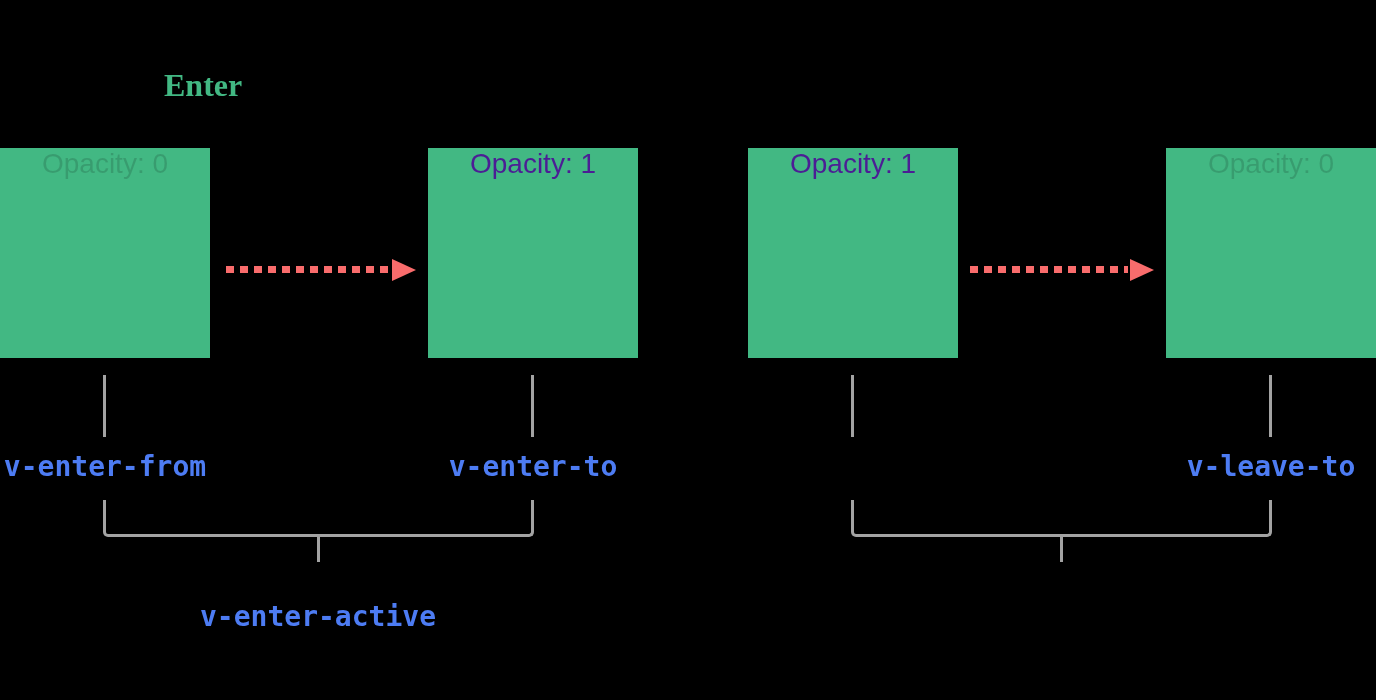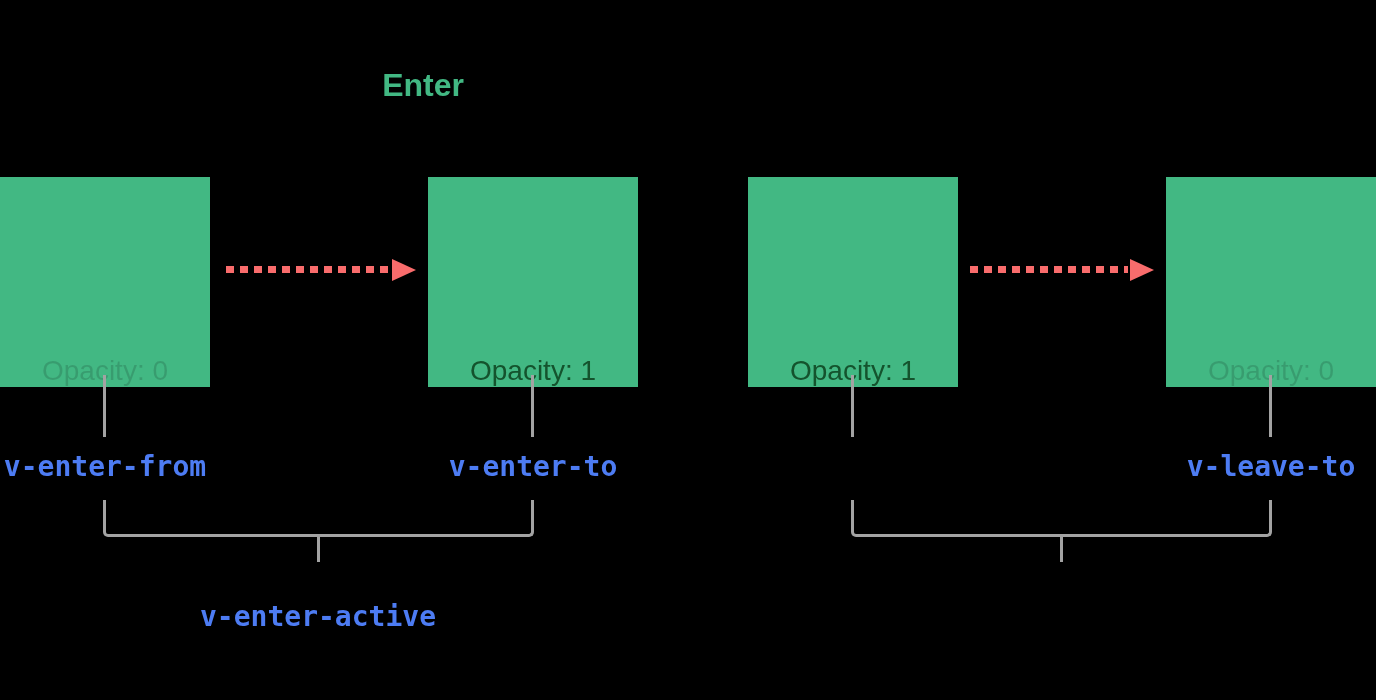--- a/index.html
+++ b/index.html
@@ -1,30 +1,30 @@
 <!DOCTYPE html>
 <html><head>
 <meta charset="utf-8">
 <style>
   html,body{margin:0;padding:0;background:#000;}
   .stage{position:relative;width:1376px;height:700px;background:#000000;overflow:hidden;}
   .section{position:absolute;top:0;height:700px;width:638px;}
   .sec-enter{left:0;}
   .sec-leave{left:748px;}
 
-  .title{position:absolute;top:66px;left:164px;width:300px;text-align:right;
-         font-family:Liberation Sans, sans-serif;font-weight:700;font-size:32px;line-height:38px;
+  .title{position:absolute;top:66px;left:164px;width:300px;text-align:left;
+         font-family:Liberation Serif, serif;font-weight:700;font-size:32px;line-height:38px;
          color:#42b883;}
 
-  .box{position:absolute;top:177px;width:210px;height:210px;background:#42b883;
-       display:flex;align-items:flex-end;justify-content:center;}
+  .box{position:absolute;top:148px;width:210px;height:210px;background:#42b883;
+       display:flex;align-items:flex-start;justify-content:center;}
   .box-from{left:0;}
   .sec-enter .box-to{left:428px;}
   .sec-leave .box-to{left:418px;}
-  .box-label{font-family:"Liberation Sans",sans-serif;font-weight:400;font-size:28px;color:#14532d;}
+  .box-label{font-family:"Liberation Sans",sans-serif;font-weight:400;font-size:28px;color:#4c1d95;}
   .box-label.faded{color:rgba(0,0,0,0.15);}
 
   .arrow-line{position:absolute;top:266px;height:7px;
               background:repeating-linear-gradient(90deg,#f96c6c 0 8px,transparent 8px 14px);}
   .sec-enter .arrow-line{left:226px;width:162px;}
   .sec-leave .arrow-line{left:222px;width:158px;}
   .arrow-head{position:absolute;top:259px;width:0;height:0;
               border-top:11px solid transparent;border-bottom:11px solid transparent;
               border-left:24px solid #f96c6c;}
   .sec-enter .arrow-head{left:392px;}

